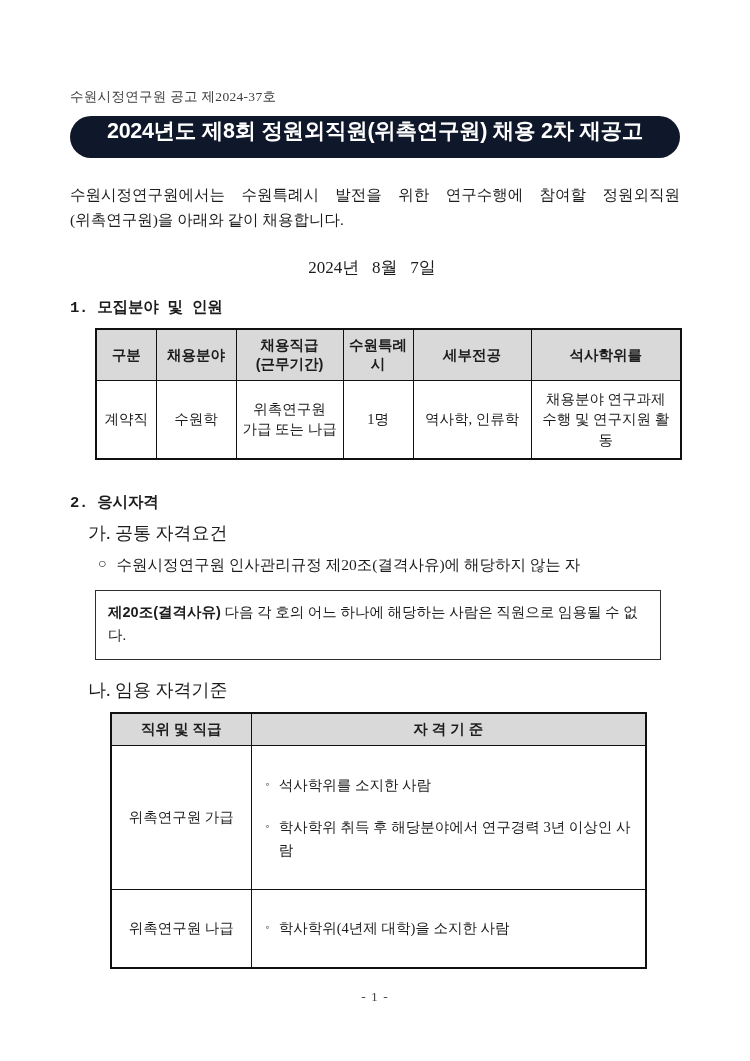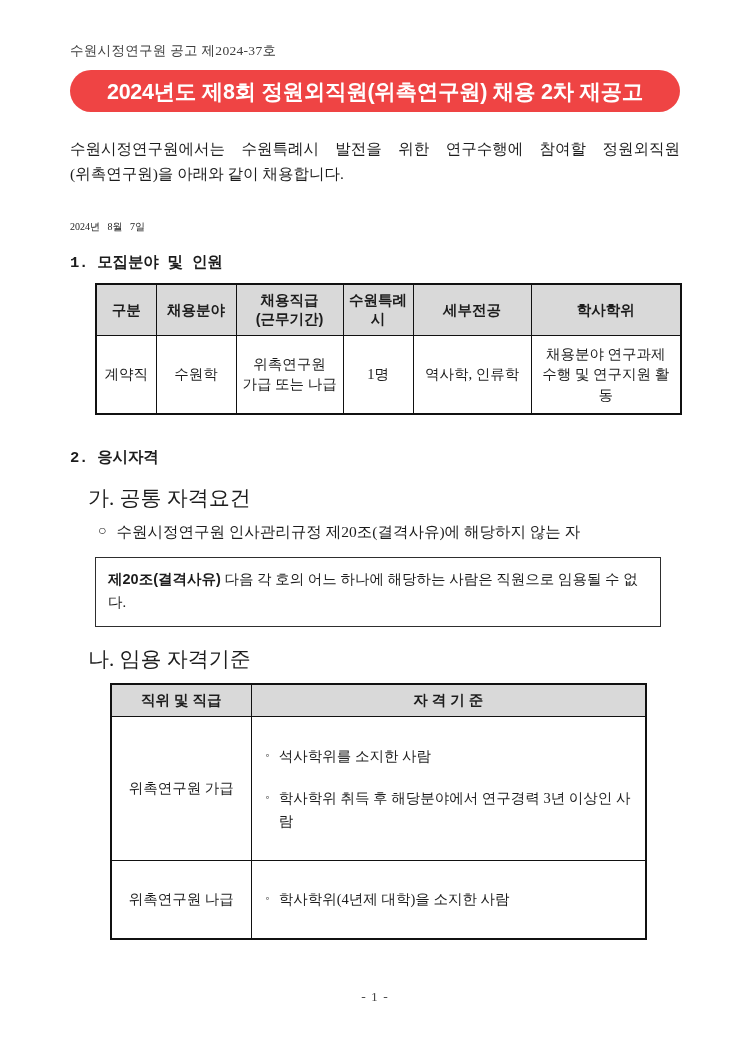--- a/index.html
+++ b/index.html
@@ -1,53 +1,53 @@
 <!DOCTYPE html>
 <html lang="ko"><head>
 <meta charset="utf-8">
 <style>
   html, body { margin:0; padding:0; background:#ffffff; }
   .page {
     position:relative;
     width:750px; height:1061px;
     background:#ffffff;
     box-sizing:border-box;
-    padding:42px 70px 0 70px;
+    padding:88px 70px 0 70px;
     font-family:"Liberation Serif","DejaVu Serif",serif;
     color:#1c1c1c;
     overflow:hidden;
   }
   .notice-no {
     font-size:13.5px;
     color:#3d3d3d;
     letter-spacing:0.3px;
   }
   .banner {
     margin-top:10px;
     height:42px;
-    background:#ef4444;
+    background:#0f172a;
     color:#ffffff;
     border-radius:22px;
-    display:flex; align-items:center; justify-content:center;
+    display:flex; justify-content:center;
     font-family:"Liberation Sans","DejaVu Sans",sans-serif;
     font-weight:bold;
     font-size:21.5px;
     letter-spacing:-0.3px;
   }
   .intro {
     margin-top:24px;
     font-size:15.5px;
     line-height:1.62;
     text-align:justify;
     word-break:keep-all;
   }
   .date-line {
-    margin-top:34px;
-    text-align:left;
-    font-size:10px;
+    margin-top:24px;
+    text-align:center;
+    font-size:17px;
     white-space:pre;
     padding-right:6px;
   }
   .signature {
     margin-top:18px;
     text-align:right;
     font-size:23px;
     font-weight:bold;
     letter-spacing:1.5px;
   }
@@ -73,21 +73,21 @@
     line-height:1.3;
   }
   .doc-table td {
     text-align:center;
     padding:8px 4px;
     white-space:pre-line;
     line-height:1.4;
   }
   .recruit-table { margin:10px 0 0 25px; width:585px; }
 
-  .sub-heading { margin:16px 0 0 18px; font-size:21px; }
+  .sub-heading { margin:8px 0 0 18px; font-size:18px; }
   .bullet-line {
     margin:8px 0 0 28px;
     display:flex; align-items:flex-start;
     font-size:15.5px;
   }
   .bullet-line .bullet { flex:0 0 auto; margin-right:10px; font-size:14px; line-height:1.5; }
   .bullet-line .bullet-text { line-height:1.5; }
 
   .note-box {
     margin:14px 0 16px 25px;
@@ -143,21 +143,21 @@
         <col style="width:150px">
     </colgroup>
     <thead>
       <tr>
         <th>구분</th>
         <th>채용분야</th>
         <th>채용직급
 (근무기간)</th>
         <th>수원특례시</th>
         <th>세부전공</th>
-        <th>학사학위</th>
+        <th>석사학위를</th>
       </tr>
     </thead>
     <tbody>
       <tr>
         <td>계약직</td>
         <td>수원학</td>
         <td>위촉연구원
 가급 또는 나급</td>
         <td>1명</td>
         <td>역사학, 인류학</td>

